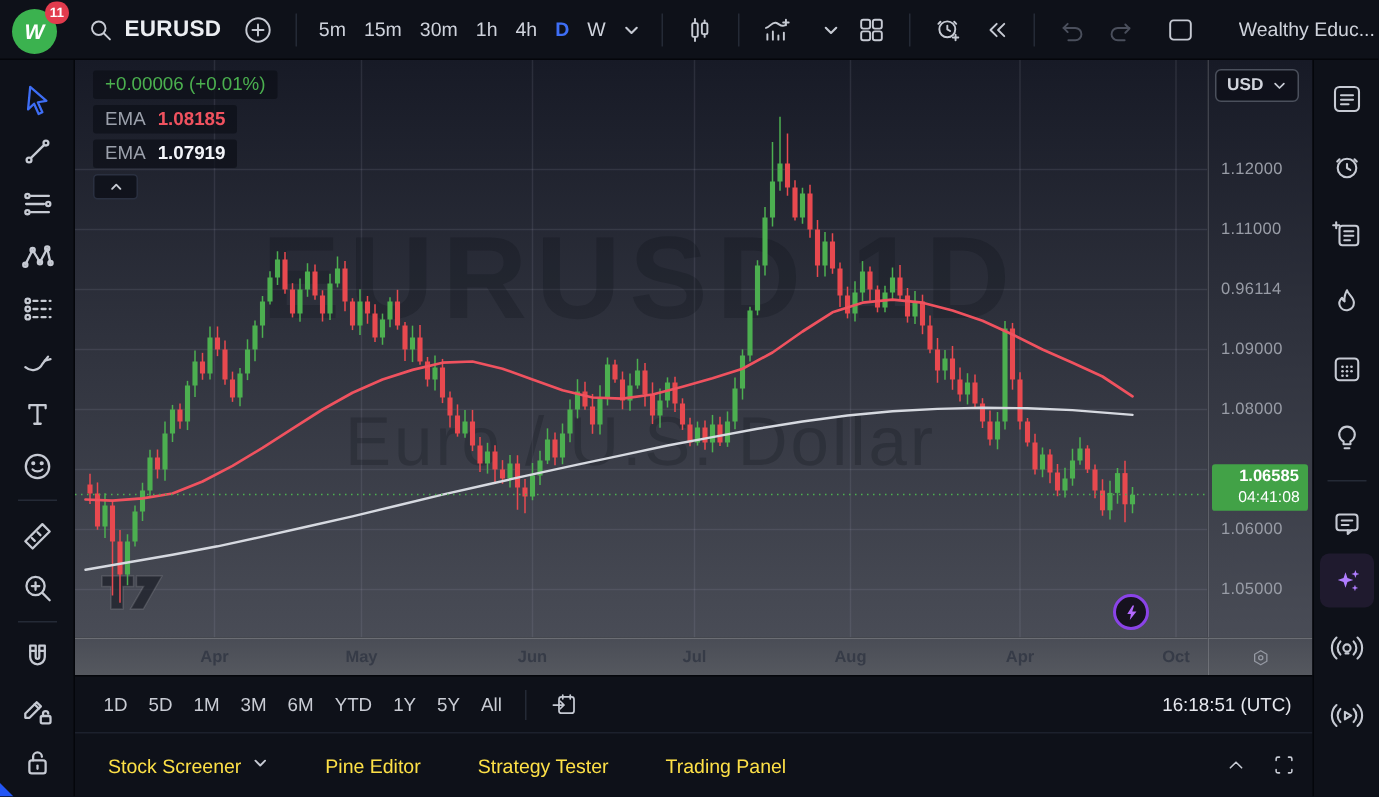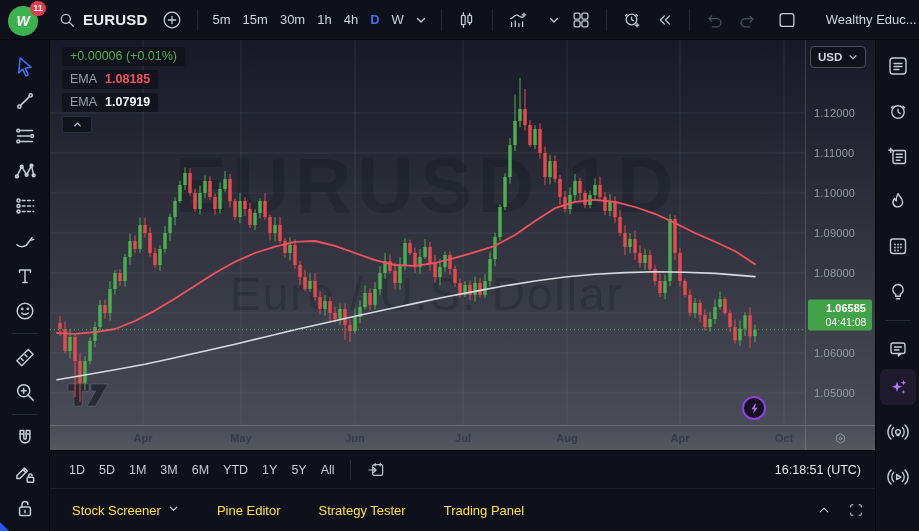--- a/index.html
+++ b/index.html
@@ -692,28 +692,28 @@
   <div class="price-axis">
     <div class="usd-btn">
       <span>USD</span>
       <svg class="icon" width="10" height="10" viewBox="0 0 12 12">
           <path d="M2.5 4.5L6 8l3.5-3.5"></path>
         </svg>
     </div>
     <div id="y-labels">
         <div class="y-tick" style="top: 73px;">1.12000</div>
         <div class="y-tick" style="top: 113px;">1.11000</div>
-        <div class="y-tick" style="top: 153px;">1.10000</div>
+        <div class="y-tick" style="top: 153px;">0.96114</div>
         <div class="y-tick" style="top: 193px;">1.09000</div>
         <div class="y-tick" style="top: 233px;">1.08000</div>
         <div class="y-tick" style="top: 284px;">1.07000</div>
         <div class="y-tick" style="top: 313px;">1.06000</div>
         <div class="y-tick" style="top: 353px;">1.05000</div>
       </div>
-    <div class="last-label" id="last-label" style="top: 275px; padding-left: 12px;">
+    <div class="last-label" id="last-label" style="top: 285px; padding-left: 12px;">
       <div class="last-price">1.06585</div>
       <div class="last-countdown">04:41:08</div>
     </div>
   </div>
 
   <div class="time-axis">
     <div id="x-labels">
         <div class="x-tick" style="left: 93px;">Apr</div>
         <div class="x-tick" style="left: 191px;">May</div>
         <div class="x-tick" style="left: 305px;">Jun</div>

